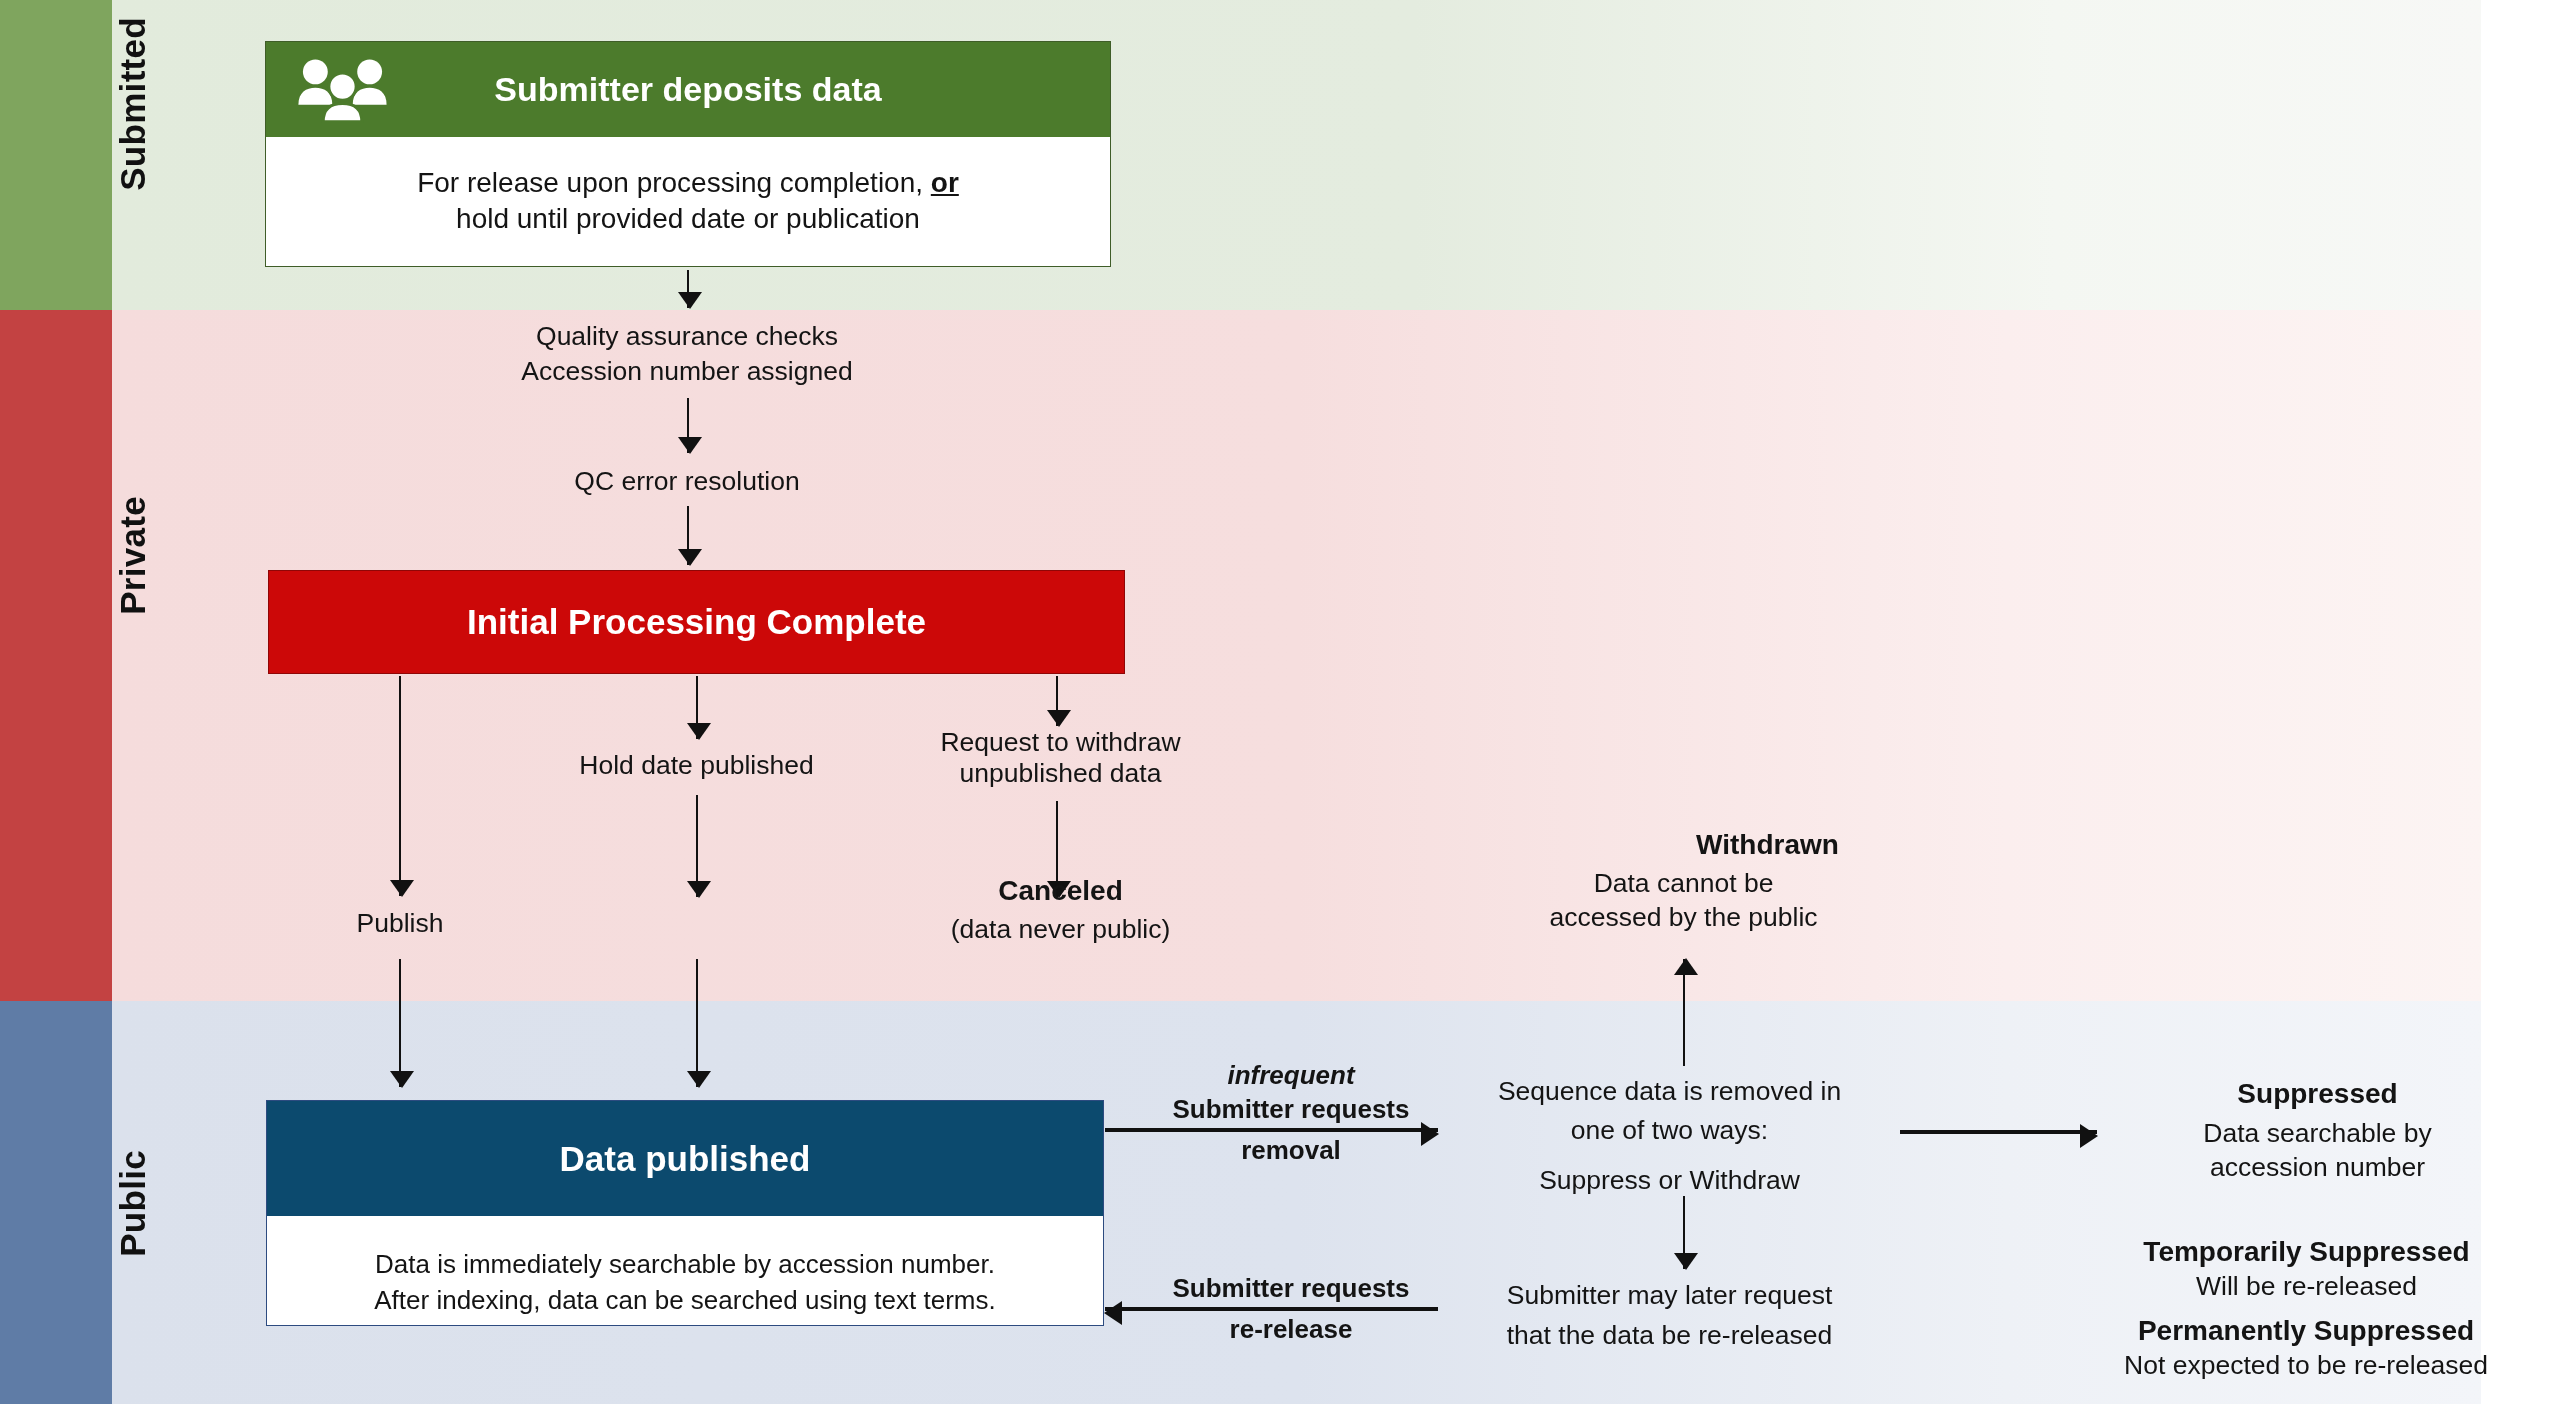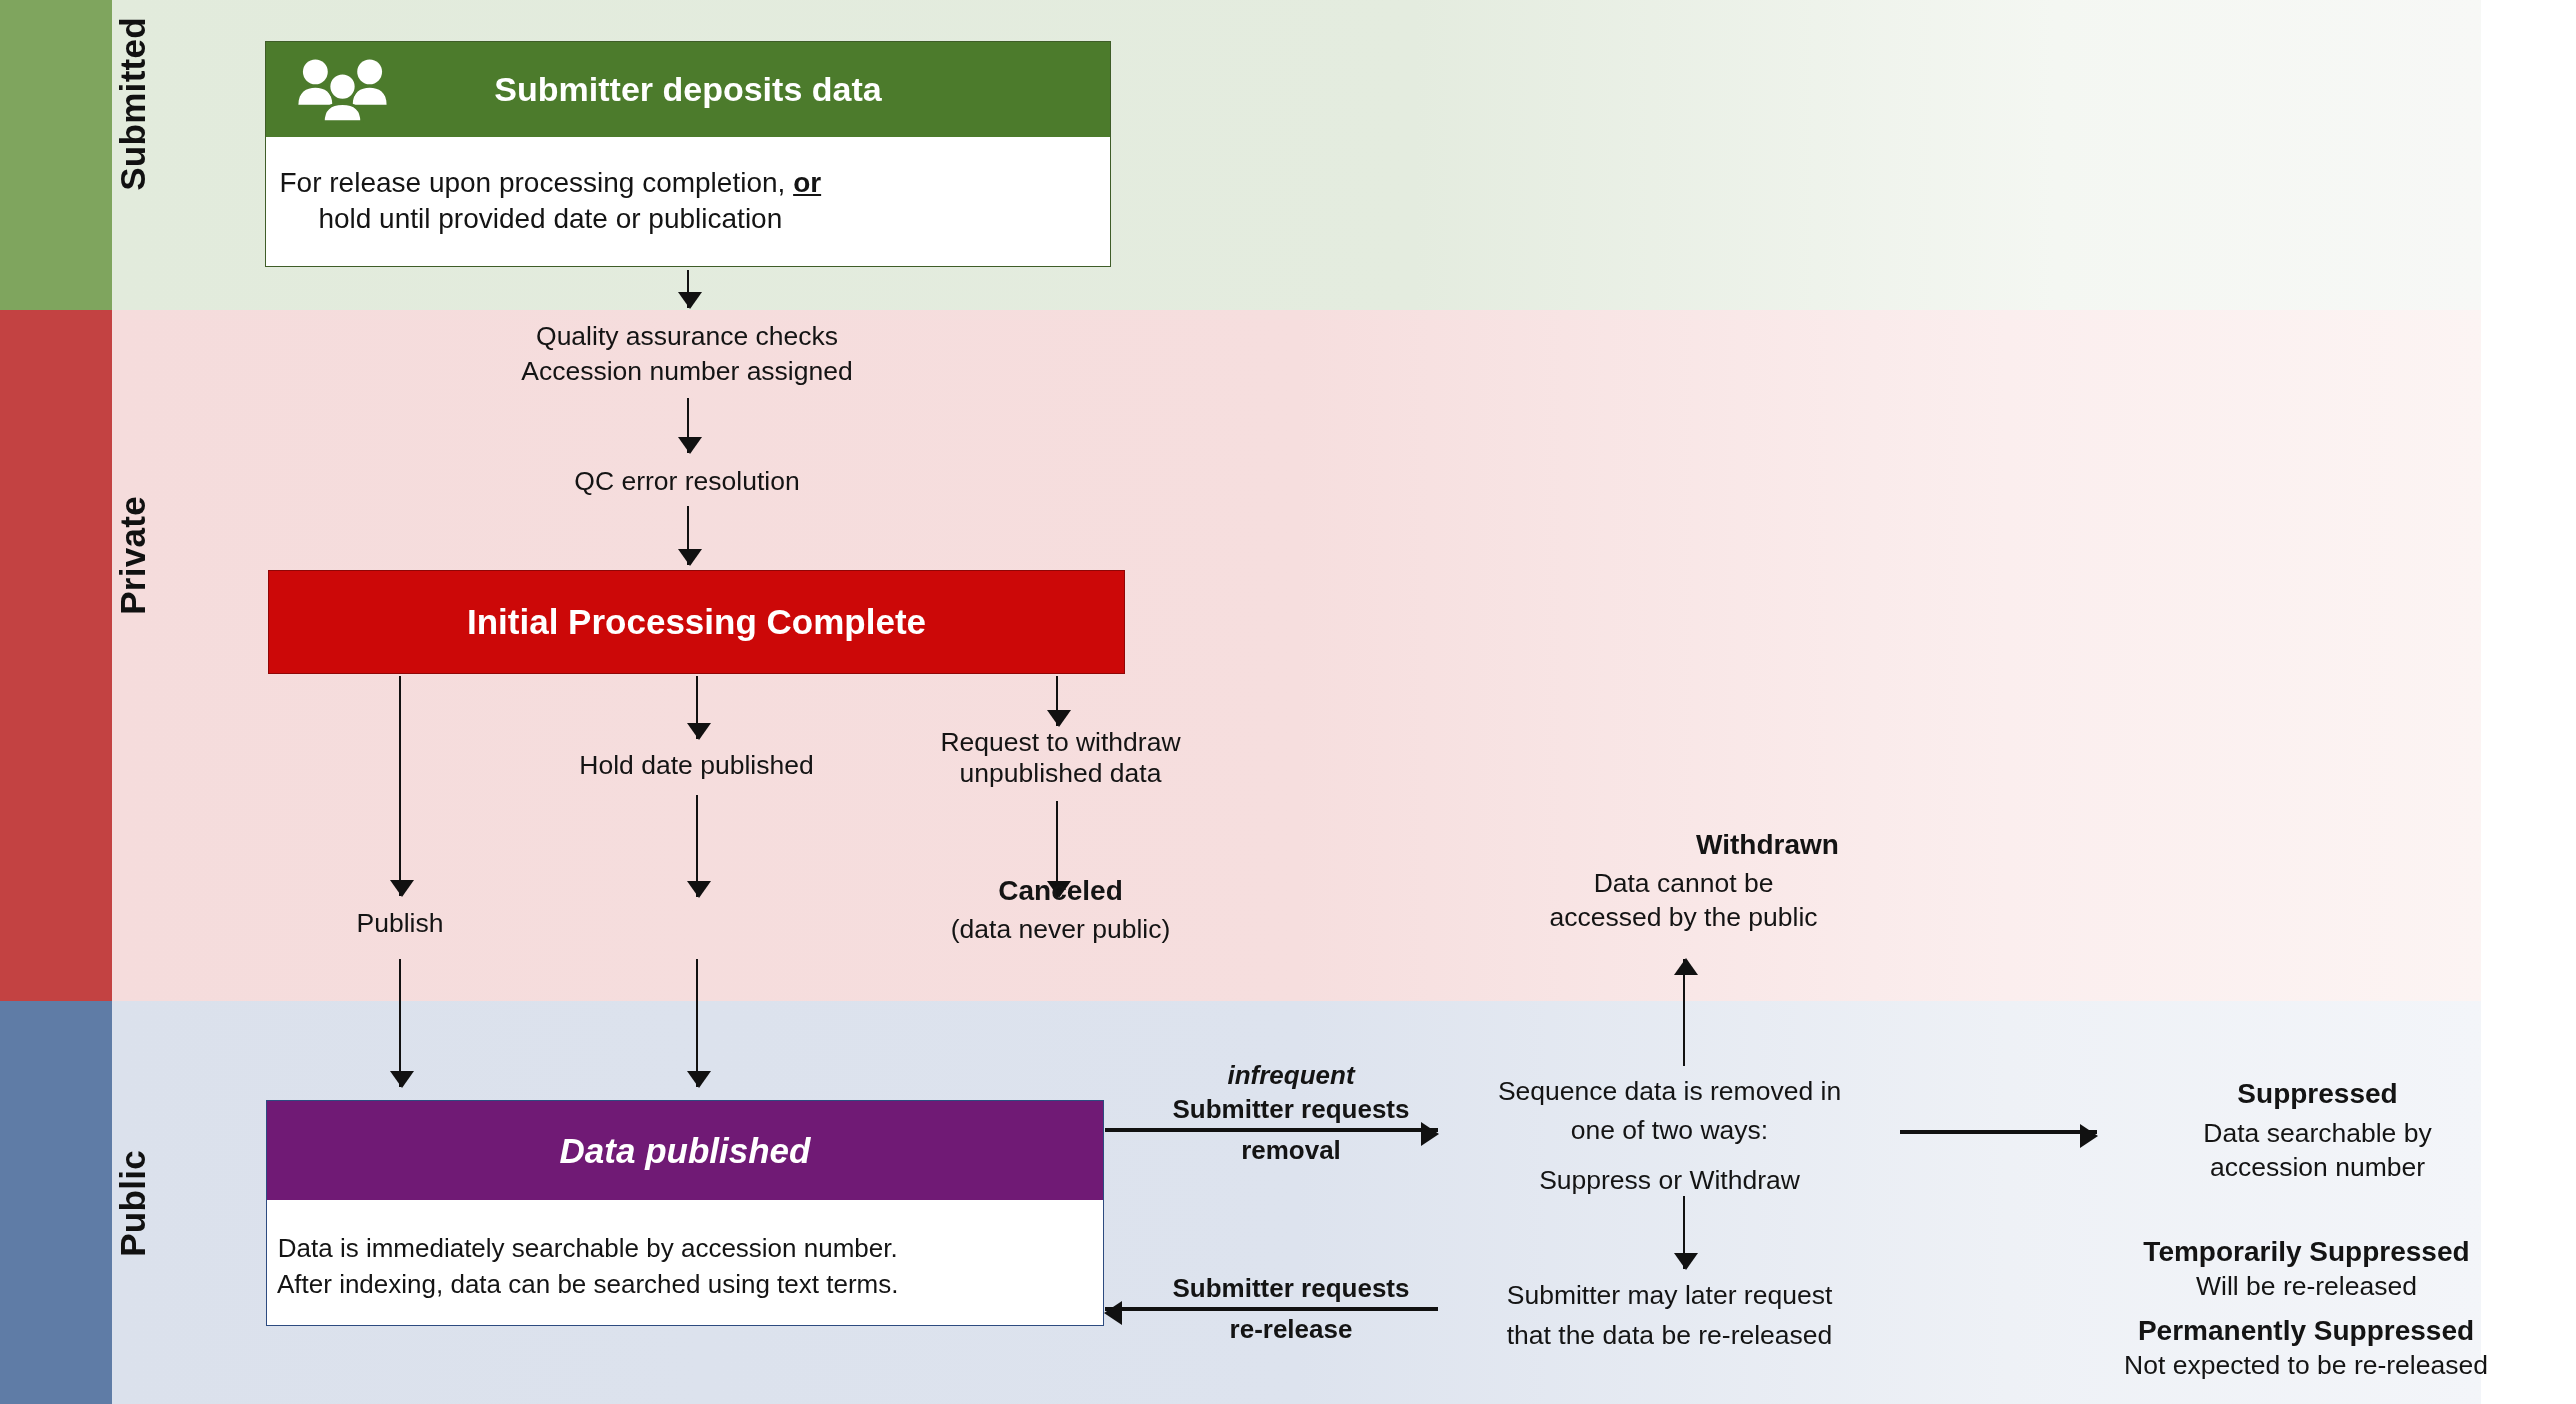--- a/index.html
+++ b/index.html
@@ -47,40 +47,40 @@
 
   
   .txt{position:absolute;color:#141414;line-height:1.18;white-space:pre-line;}
   .c{text-align:center;}
   .b{font-weight:bold;}
   .i{font-style:italic;}
 
   
   .card{position:absolute;border:1.7px solid #4a4a4a;background:#ffffff;}
   .card-head{display:flex;align-items:center;justify-content:center;color:#ffffff;font-weight:bold;}
-  .card-body{display:flex;align-items:center;justify-content:flex-start;text-align:center;color:#141414;}
+  .card-body{display:flex;align-items:center;justify-content:center;text-align:center;color:#141414;}
 
   
   #card-submitter{left:265px;top:41px;width:846px;height:226px;border-color:#3f5d28;}
   #card-submitter .card-head{height:95px;background:#4C7B2C;font-size:34px;position:relative;}
   #card-submitter .card-body{height:127px;font-size:28px;line-height:1.26;padding:0 13.5px;}
 
   .people-icon{position:absolute;left:29px;top:14.7px;width:95px;height:67px;}
 
   
   #bar-processing{
     position:absolute;left:268px;top:570px;width:857px;height:104px;
     background:#CC0808;border:1.7px solid #8f0606;
     display:flex;align-items:center;justify-content:center;
     color:#ffffff;font-weight:bold;font-size:35px;
   }
 
   
   #card-published{left:266px;top:1100px;width:838px;height:226px;border-color:#2d4b80;}
-  #card-published .card-head{height:99px;background:#701a75;font-size:35px;font-style:italic;}
+  #card-published .card-head{height:115px;background:#0c4a6e;font-size:35px;}
   #card-published .card-body{height:133px;font-size:26px;line-height:1.38;padding:0 10px;}
 
   
   .v-arrow{position:absolute;width:0;border-left:2.8px solid #111111;}
   .v-arrow::after{
     content:"";position:absolute;left:-10.7px;bottom:-1.1px;
     border-left:12.4px solid transparent;border-right:12.4px solid transparent;
     border-top:17px solid #111111;
   }
   .v-arrow.up::after{

